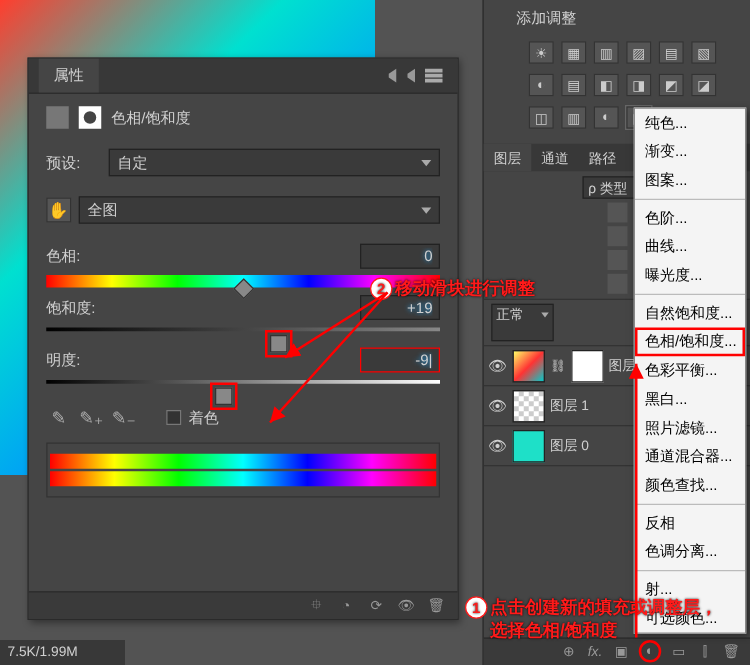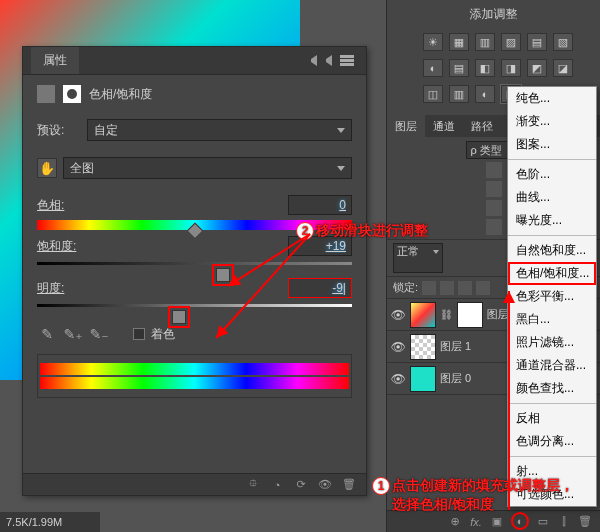--- a/index.html
+++ b/index.html
@@ -17,38 +17,38 @@
 .prop-body { padding:10px 14px; }
 .prop-header { display:flex; align-items:center; gap:8px; margin-bottom:12px; }
 .hs-icon { width:18px; height:18px; background:#777; }
 .mask-icon { width:18px; height:18px; background:#fff; position:relative; }
 .mask-icon::after { content:""; position:absolute; inset:4px; background:#444; border-radius:50%; }
 .row { display:flex; align-items:center; margin:16px 0; gap:6px; }
 .label { width:44px; }
 .select { flex:1; height:22px; background:#3a3a3a; border:1px solid #222; display:flex; align-items:center; padding:0 6px; position:relative; }
 .select::after { content:""; position:absolute; right:6px; top:8px; border-left:4px solid transparent; border-right:4px solid transparent; border-top:5px solid #aaa; }
 .hand-icon { width:20px; height:20px; background:#555; border:1px solid #333; display:inline-flex; align-items:center; justify-content:center; font-size:13px; }
-.slider-row { margin:6px 0 4px;text-decoration:underline; }
+.slider-row { margin:6px 0 4px; }
 .slider-label-row { display:flex; justify-content:space-between; align-items:center; }
 .num-input { width:64px; height:20px; background:#3a3a3a; border:1px solid #222; color:#d0d0d0; text-align:right; padding:0 5px; font-size:12px; text-shadow:0 0 4px #2af; }
 .slider-track { height:10px; margin-top:5px; position:relative; }
 .hue-track { height:10px; background:linear-gradient(90deg,red,yellow,lime,cyan,blue,magenta,red); }
 .gray-track { height:3px; background:linear-gradient(90deg,#000,#888); margin-top:6px; margin-bottom:6px;}
 .light-track { height:3px; background:linear-gradient(90deg,#000,#fff); margin-top:6px; margin-bottom:6px;}
 .thumb { position:absolute; width:12px; height:12px; background:#888; transform:translateX(-50%) rotate(45deg); bottom:-7px; border:1px solid #333; }
 .thumb.red-box { outline:2px solid red; outline-offset:2px; transform:translateX(-50%); border-radius:0; bottom:-10px; width:14px; height:14px; background:#888; }
 .eyedrop-row { display:flex; align-items:center; gap:6px; margin:10px 0; }
 .eyedrop { width:20px; height:20px; display:inline-flex; align-items:center; justify-content:center; color:#aaa; font-size:14px; }
 .checkbox { width:12px; height:12px; background:#333; border:1px solid #777; display:inline-block; }
 .hue-bar { height:12px; background:linear-gradient(90deg,red,yellow,lime,cyan,blue,magenta,red); margin:2px 0; }
 .panel-footer { position:absolute; bottom:0; left:0; right:0; height:22px; background:#3a3a3a; display:flex; align-items:center; justify-content:flex-end; gap:10px; padding:0 10px; border-top:1px solid #2a2a2a; color:#999; font-size:11px; }
 .foot-icon { width:14px; height:14px; display:inline-flex; align-items:center; justify-content:center; }
 
 .right-col { position:absolute; right:0; top:0; width:214px; height:532px; background:#454545; border-left:1px solid #2a2a2a; }
-.adj-header { padding:6px 2px; font-size:12px;text-align:center; }
+.adj-header { padding:6px 26px; font-size:12px; }
 .adj-icons-row { display:flex; gap:6px; padding:4px 10px; }
 .adj-icon { width:20px; height:18px; background:#555; border:1px solid #333; font-size:11px; display:flex; align-items:center; justify-content:center; color:#ccc; }
 .adj-icon.hl { outline:1px solid #666; }
 
 .layers-panel { margin-top:8px; }
 .layers-tabs { display:flex; background:#383838; height:22px; }
 .layers-tabs .lt { padding:0 8px; display:flex; align-items:center; font-size:11px; }
 .layers-tabs .lt.active { background:#454545; }
 .layers-filter { display:flex; gap:3px; padding:4px 6px; align-items:center; border-bottom:1px solid #333;flex-direction:column; }
 .kind-sel { width:56px; height:18px; background:#3a3a3a; border:1px solid #222; font-size:11px; display:flex; align-items:center; padding:0 4px; position:relative;}
@@ -209,27 +209,20 @@
       <div class="kind-sel">
           <span>ρ 类型</span>
         </div>
       <span class="filt-ic"></span>
       <span class="filt-ic"></span>
       <span class="filt-ic"></span>
       <span class="filt-ic"></span>
     </div>
     <div class="blend-row">
       <div class="blend-sel"><span>正常</span></div>
-    </div>
-    <div class="lock-row">
-      <span>锁定:</span>
-      <span class="filt-ic" style="width:14px;height:14px;"></span>
-      <span class="filt-ic" style="width:14px;height:14px;"></span>
-      <span class="filt-ic" style="width:14px;height:14px;"></span>
-      <span class="filt-ic" style="width:14px;height:14px;"></span>
     </div>
 
     <div class="layer-item">
       <span class="eye">👁</span>
       <span class="layer-thumb img1"></span>
       <span style="font-size:10px;">⛓</span>
       <span class="layer-thumb" style="background:#fff;"></span>
       <span class="layer-name">图层 2</span>
     </div>
     <div class="layer-item">

